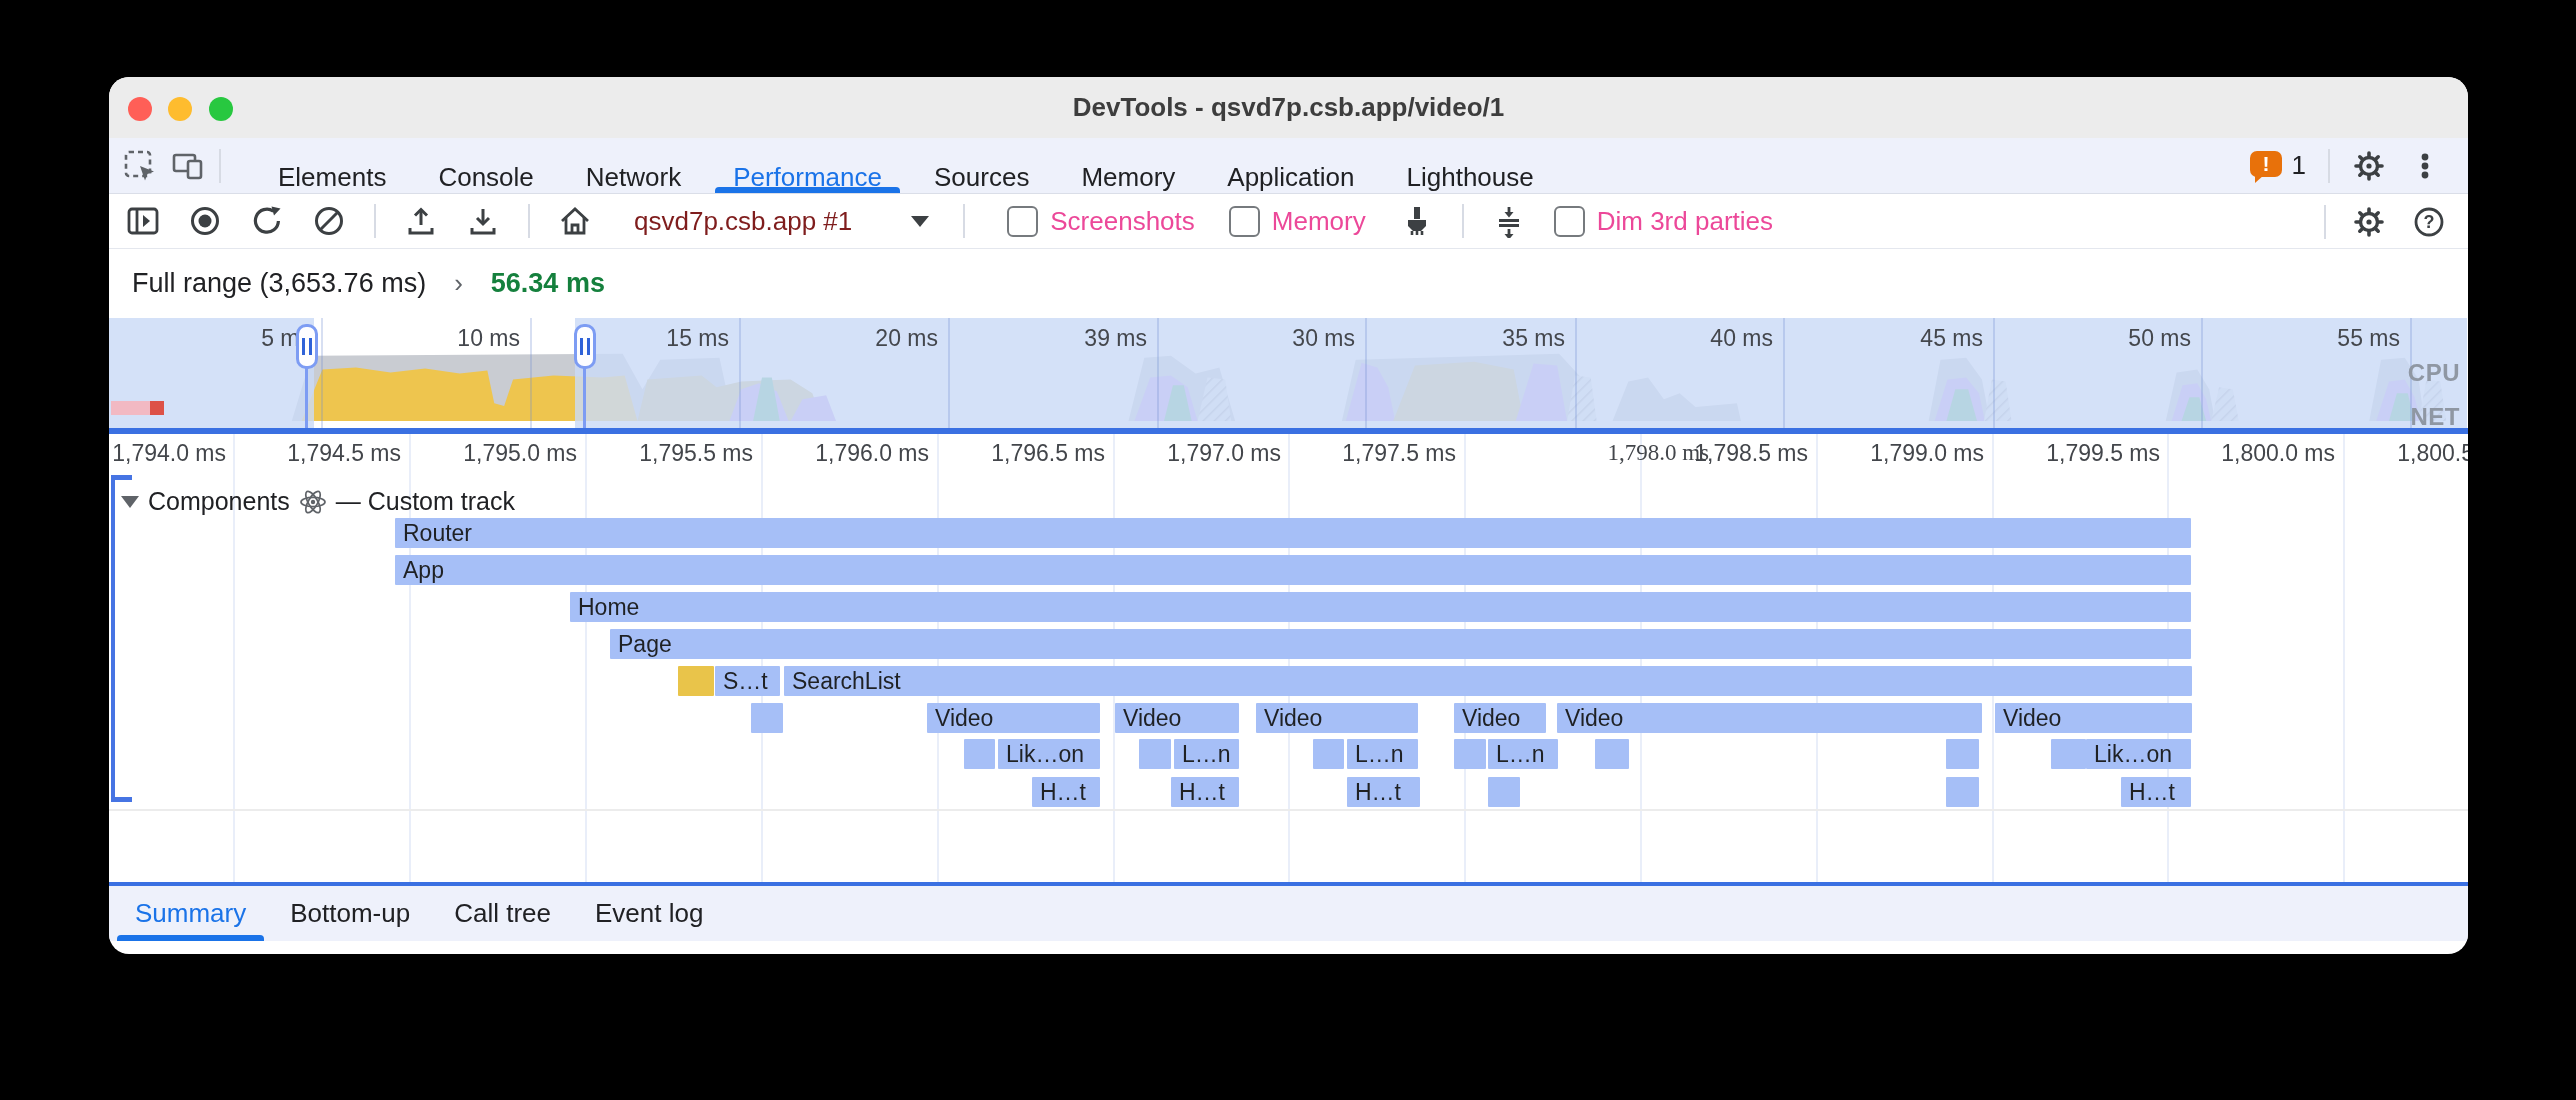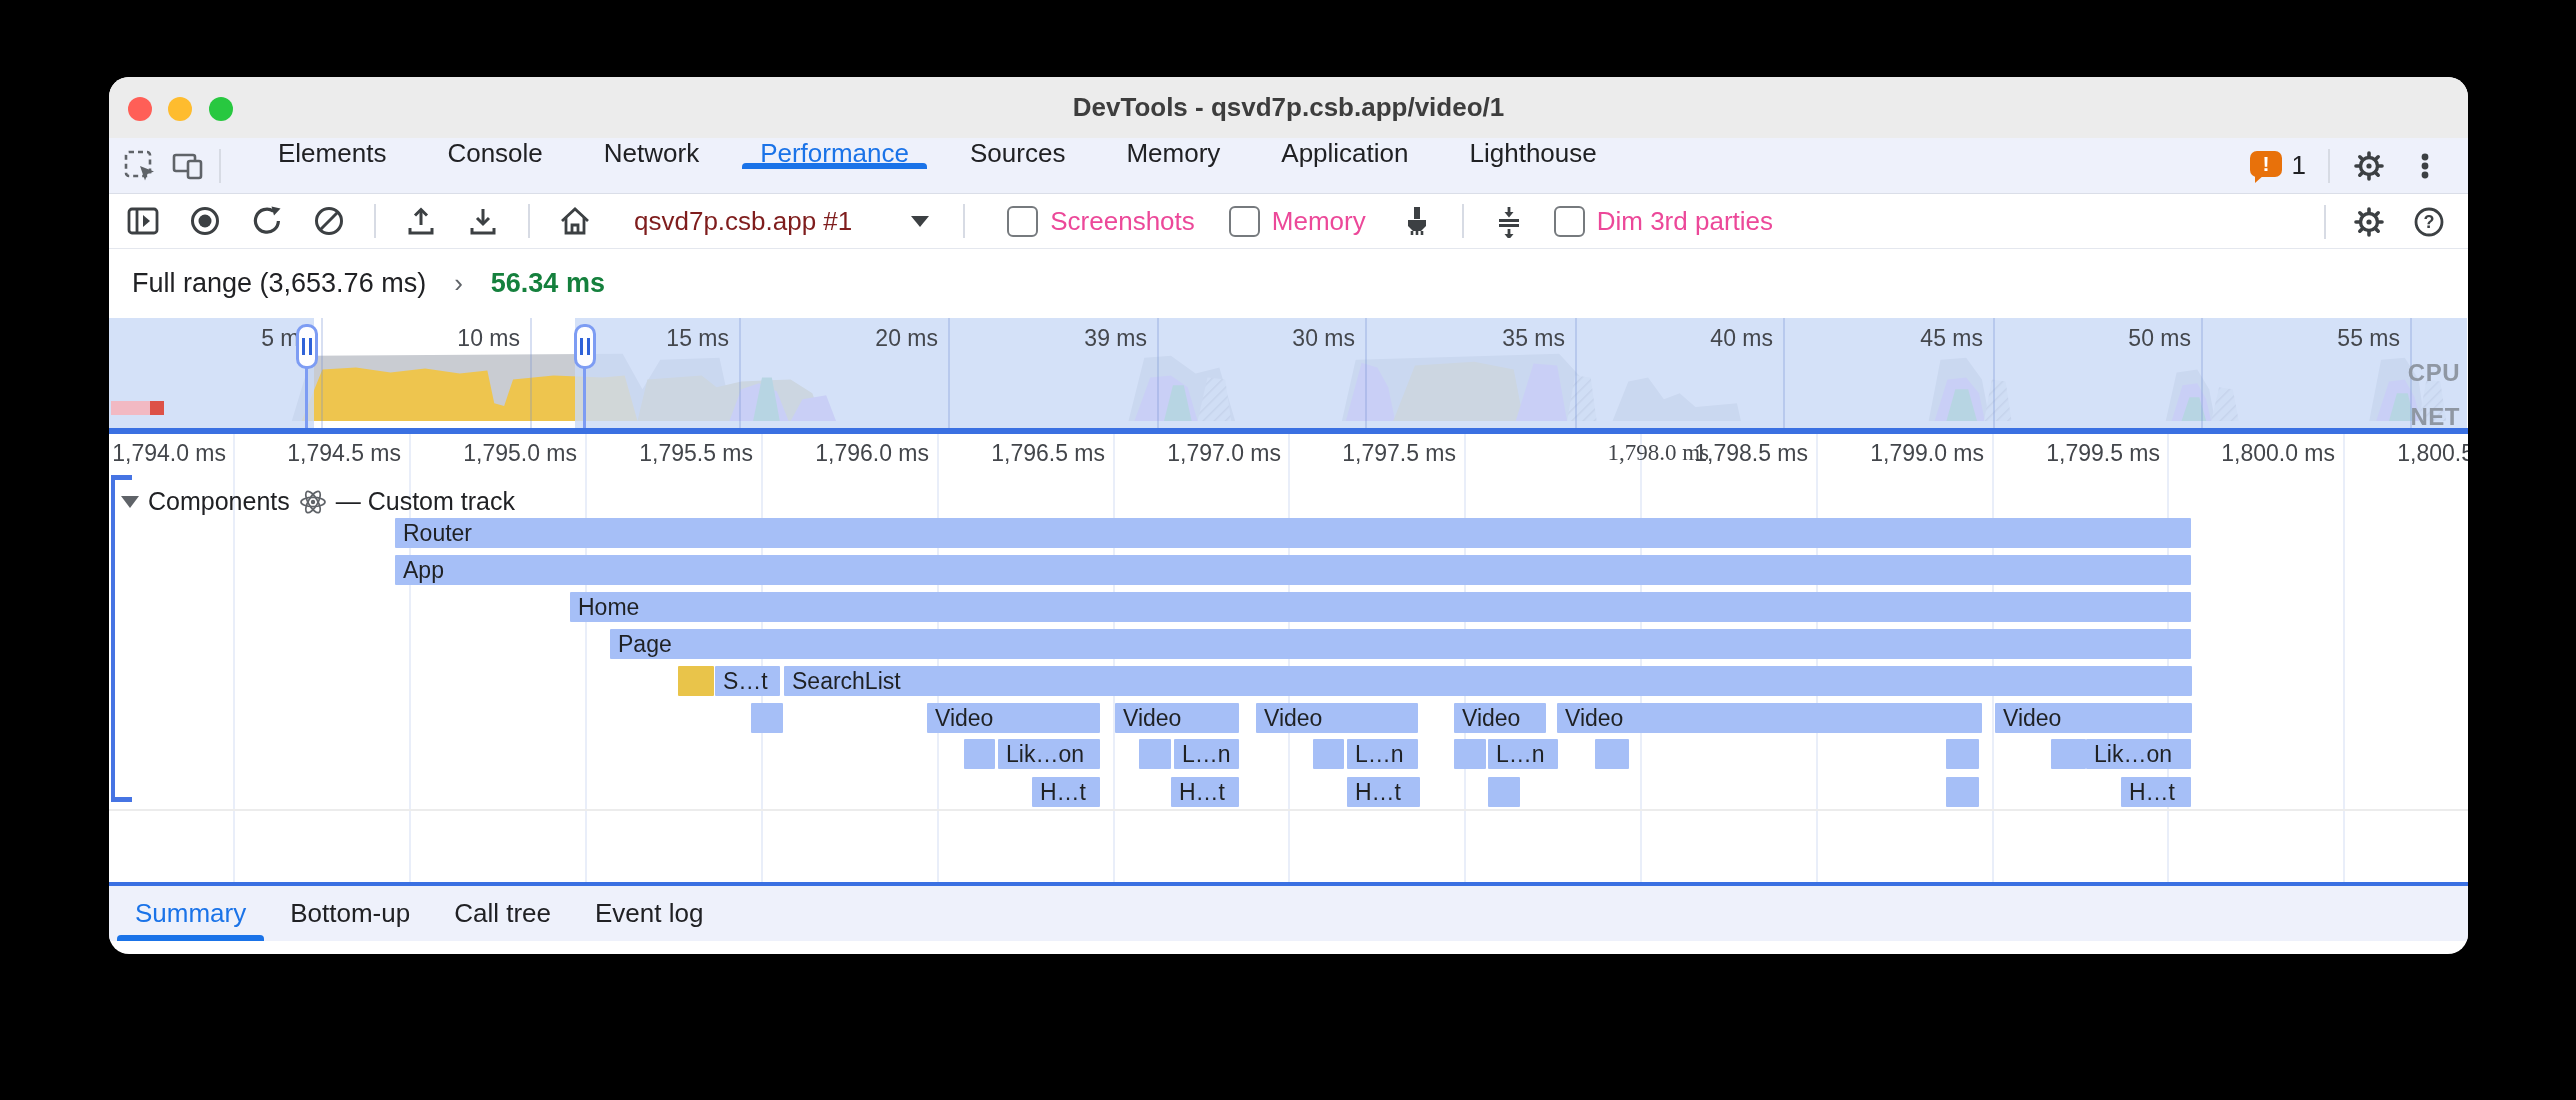--- a/index.html
+++ b/index.html
@@ -6,21 +6,21 @@
   .stage{position:relative;width:2576px;height:1100px;background:#000;overflow:hidden;}
   .window{position:absolute;left:109px;top:77px;width:2359px;height:877px;background:#fff;border-radius:20px;overflow:hidden;box-shadow:0 20px 59px rgba(0,0,0,.6);}
   
   .titlebar{position:absolute;left:0;top:0;width:100%;height:61px;background:#ececec;border-bottom:1px solid #d8d8d8;}
   .light{position:absolute;top:20px;width:24px;height:24px;border-radius:50%;}
   .title{position:absolute;left:0;top:0;width:100%;height:61px;line-height:61px;text-align:center;font-size:26px;font-weight:700;color:#3d3d3d;}
   
   .tabrow{position:absolute;left:0;top:61px;width:100%;height:55px;background:#eef1fb;border-bottom:1px solid #dadee8;}
   .tabrow .toolicons{position:absolute;left:14px;top:0;height:55px;display:flex;align-items:center;gap:14px;}
   .vsep{width:2px;height:34px;background:#d7dbe4;}
-  .tabs{position:absolute;left:149px;top:0;height:55px;display:flex;align-items:flex-start;gap:21px;}
+  .tabs{position:absolute;left:149px;top:0;height:55px;display:flex;align-items:flex-end;gap:12px;}
   .tab{position:relative;padding:0 20px;display:flex;align-items:center;font-size:26px;color:#202124;cursor:default;white-space:nowrap;}
   .tab.selected{color:#1a73e8;}
   .tab.selected .underline{position:absolute;left:2px;right:2px;bottom:0;height:6px;background:#1a73e8;border-radius:4px 4px 0 0;}
   .tabrow-right{position:absolute;right:26px;top:0;height:55px;display:flex;align-items:center;gap:22px;}
   .issue-wrap{display:flex;align-items:center;gap:8px;}
   .issue-count{font-size:26px;color:#202124;}
   
   .toolbar{position:absolute;left:0;top:117px;width:100%;height:55px;background:#fff;border-bottom:1px solid #e4e7ee;display:flex;align-items:center;padding-left:17px;box-sizing:border-box;}
   .tbtn{width:34px;height:34px;margin-right:28px;flex:0 0 auto;display:flex;align-items:center;justify-content:center;}
   .toolbar .vsep{margin-right:28px;}

